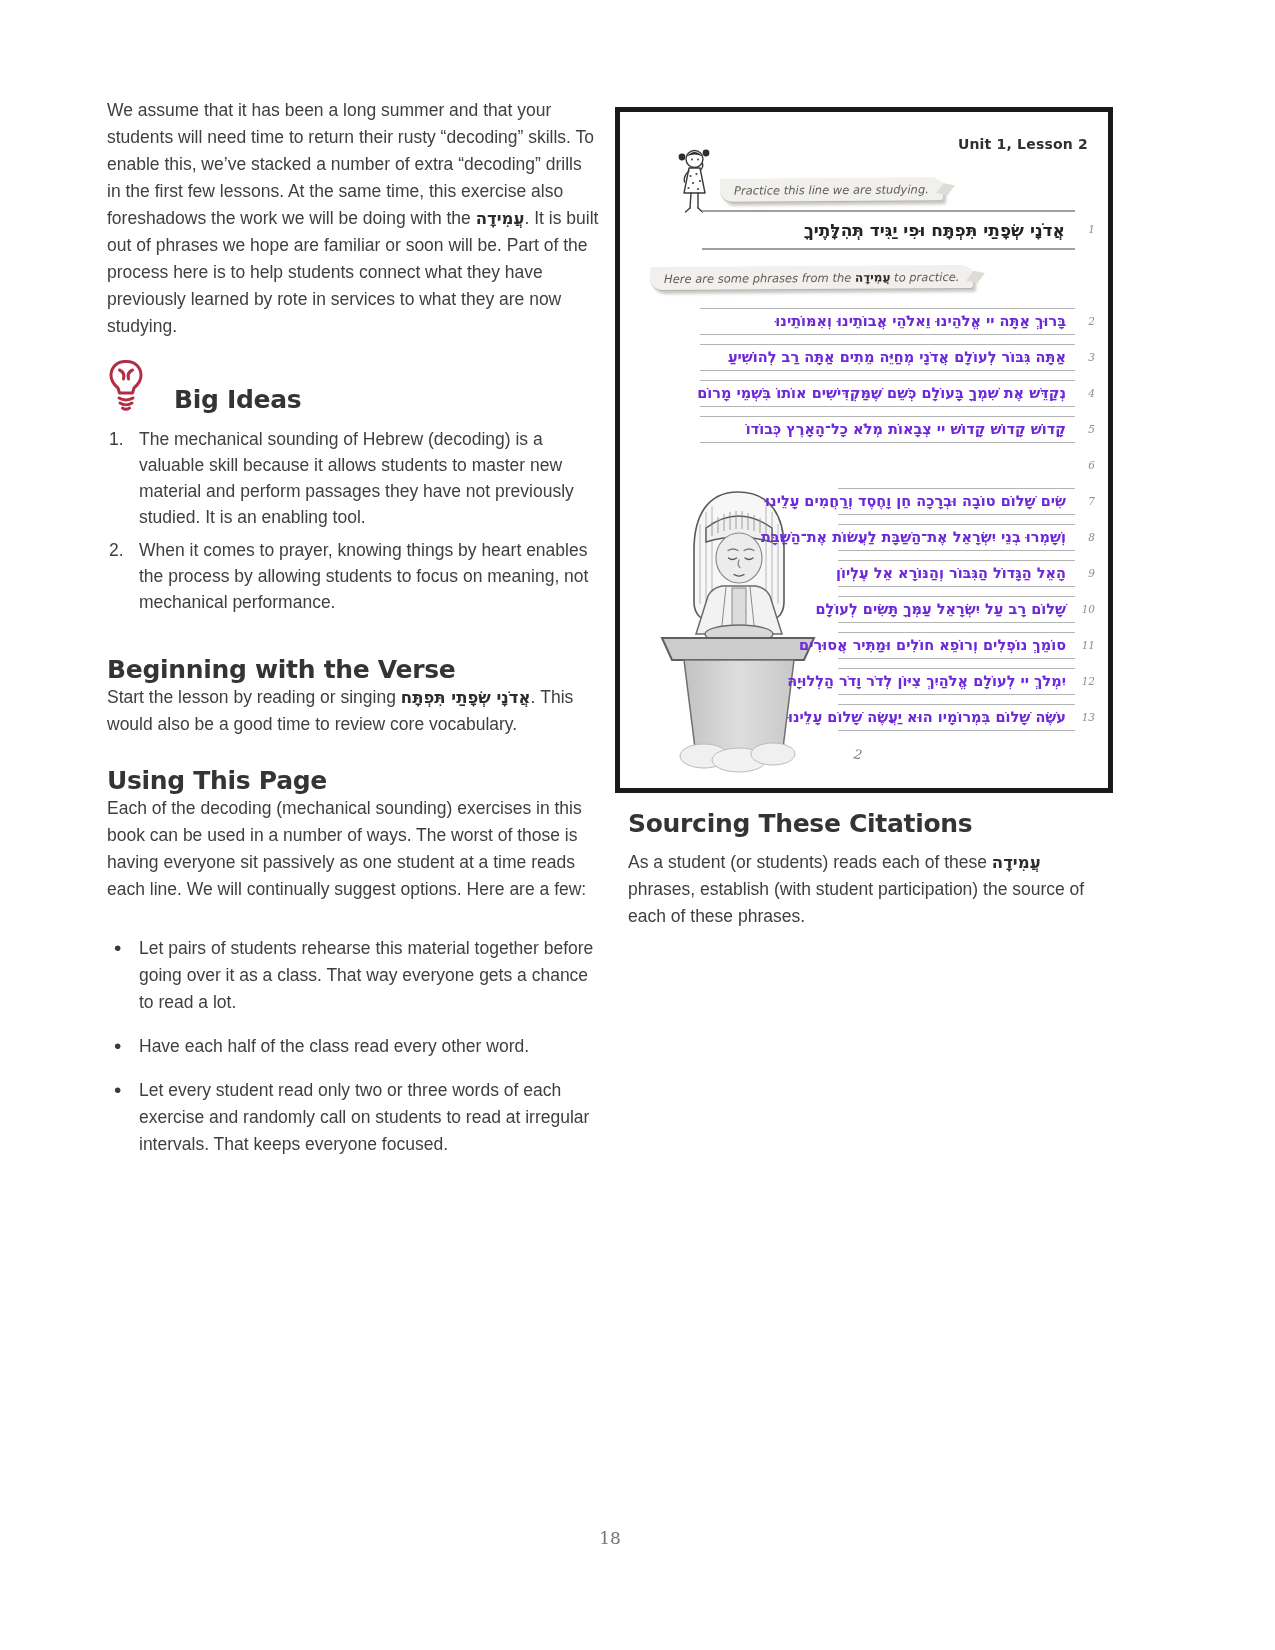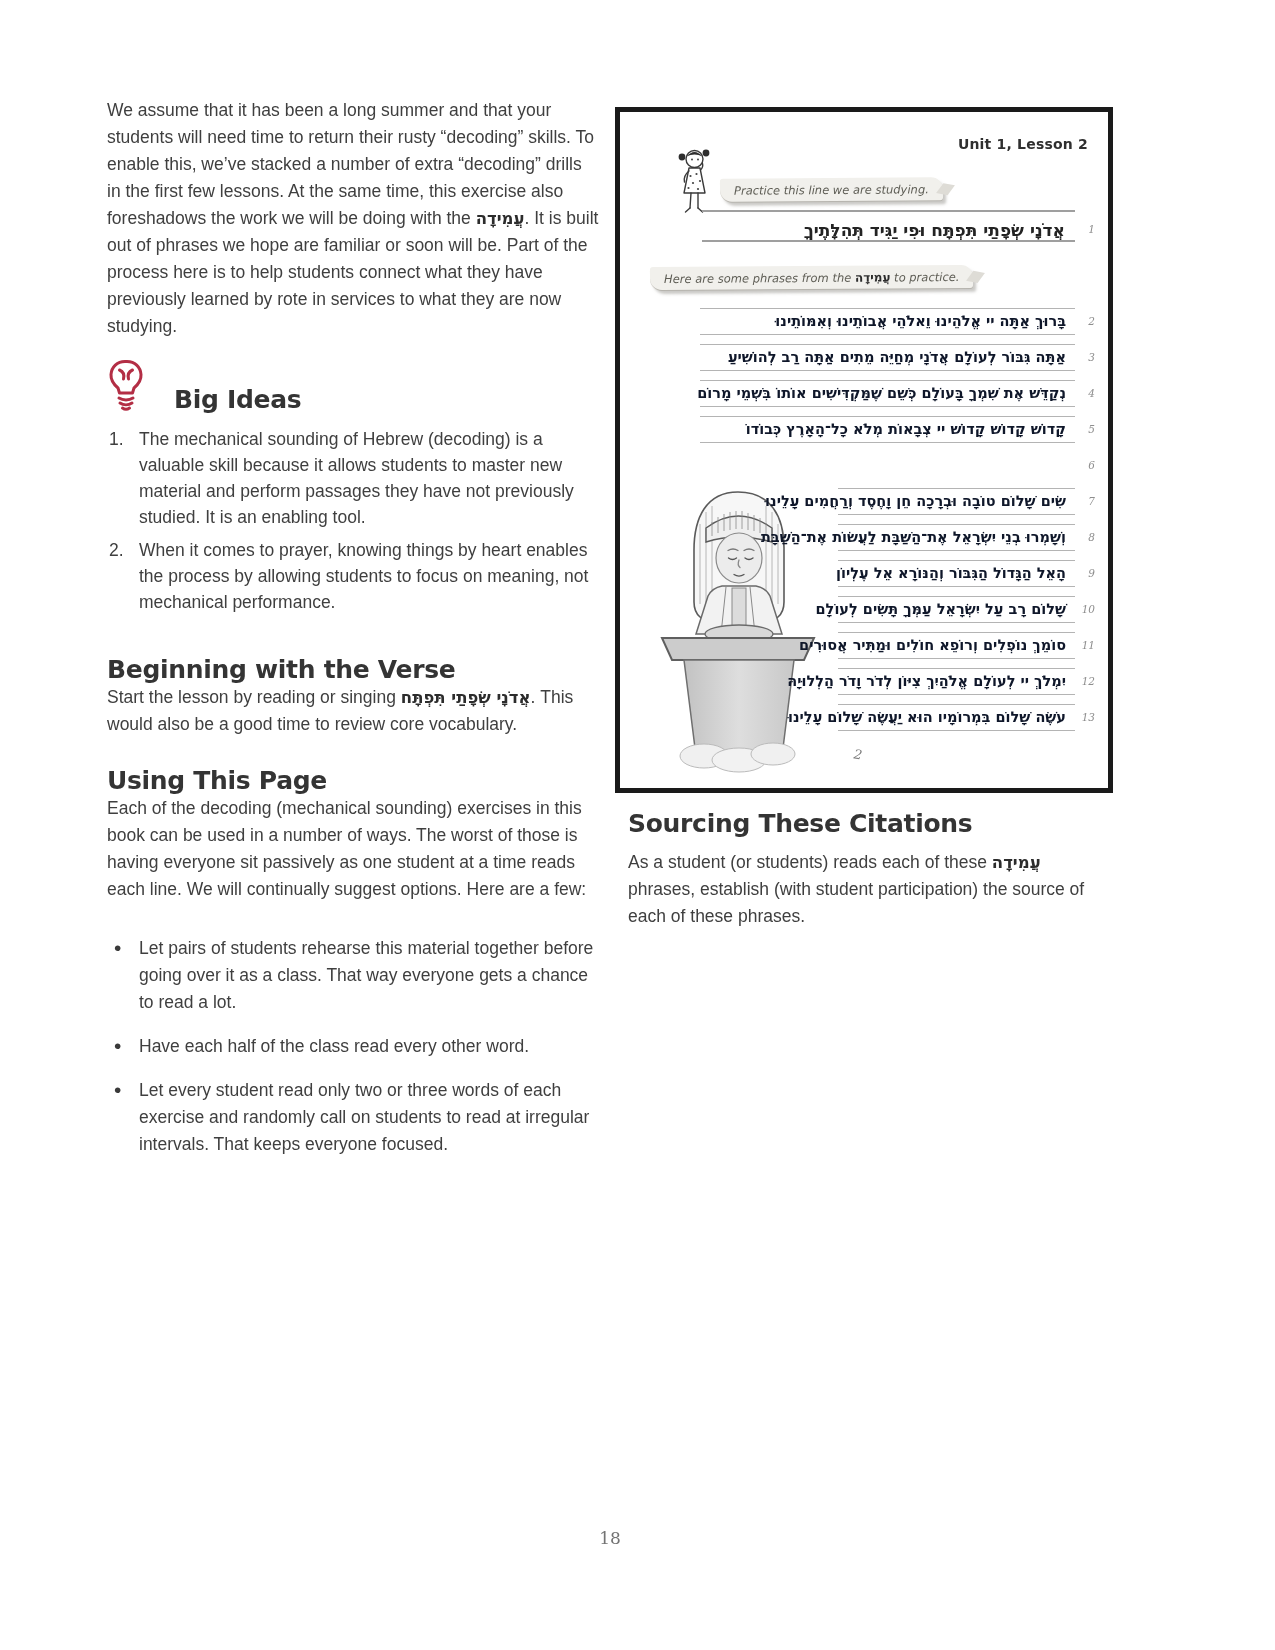--- a/index.html
+++ b/index.html
@@ -39,31 +39,31 @@
 
   .banner{position:absolute;font-family:"DejaVu Sans",sans-serif;font-style:italic;font-size:11.5px;
     color:#5e5d55;background:#f1f0ec;padding:5px 14px 4px;border-radius:3px 12px 3px 12px;
     box-shadow:3px 4px 3px rgba(150,148,142,.5),0 1px 0 #d8d6d0;transform:rotate(-.4deg);white-space:nowrap;}
   .banner::after{content:"";position:absolute;right:-9px;top:7px;width:13px;height:10px;
     background:#dedcd6;transform:skewX(-30deg) rotate(10deg);}
   .banner .heb-inline{font-size:12px;font-style:normal;}
   .banner1{left:100px;top:66px;}
   .banner2{left:30px;top:154px;}
 
-  .verse-row{position:absolute;left:0;right:0;top:98px;height:32px;}
+  .verse-row{position:absolute;left:0;right:0;top:98px;height:40px;}
   .verse-row .strip{position:absolute;left:82px;right:33px;top:0;bottom:0;
     border-top:2px solid #9f9f9f;border-bottom:2px solid #9f9f9f;direction:rtl;padding:0 10px;
     line-height:36px;font-family:"DejaVu Sans",sans-serif;font-weight:bold;font-size:17px;color:#232323;white-space:nowrap;}
   .verse-row .num{top:13px;}
 
   .rows{position:absolute;left:0;right:0;top:196px;z-index:2;}
   .row{position:relative;height:27px;margin-bottom:9px;}
   .row .strip{position:absolute;left:80px;right:33px;top:0;bottom:0;
     border-top:1.5px solid #b4b4b4;border-bottom:1.5px solid #b4b4b4;direction:rtl;padding:0 9px;
-    line-height:24px;font-family:"DejaVu Sans",sans-serif;font-weight:bold;font-size:14.5px;color:#0f172a;white-space:nowrap;}
+    line-height:24px;font-family:"DejaVu Sans",sans-serif;font-weight:bold;font-size:14.5px;color:#6d28d9;white-space:nowrap;}
   .row.short .strip{left:218px;}
   .num{position:absolute;right:13px;font-family:"DejaVu Serif",serif;font-style:italic;
     font-size:10.5px;color:#8e8e8e;}
   .row .num{top:7px;}
 
   .girl-podium{position:absolute;left:26px;top:372px;z-index:1;}
   .page-mark{position:absolute;bottom:26px;left:234px;font-family:"DejaVu Serif",serif;font-style:italic;
     color:#7d7d7d;font-size:13px;transform:rotate(9deg);}
 
   .sourcing{margin-top:16px;padding-left:13px;width:478px;}

